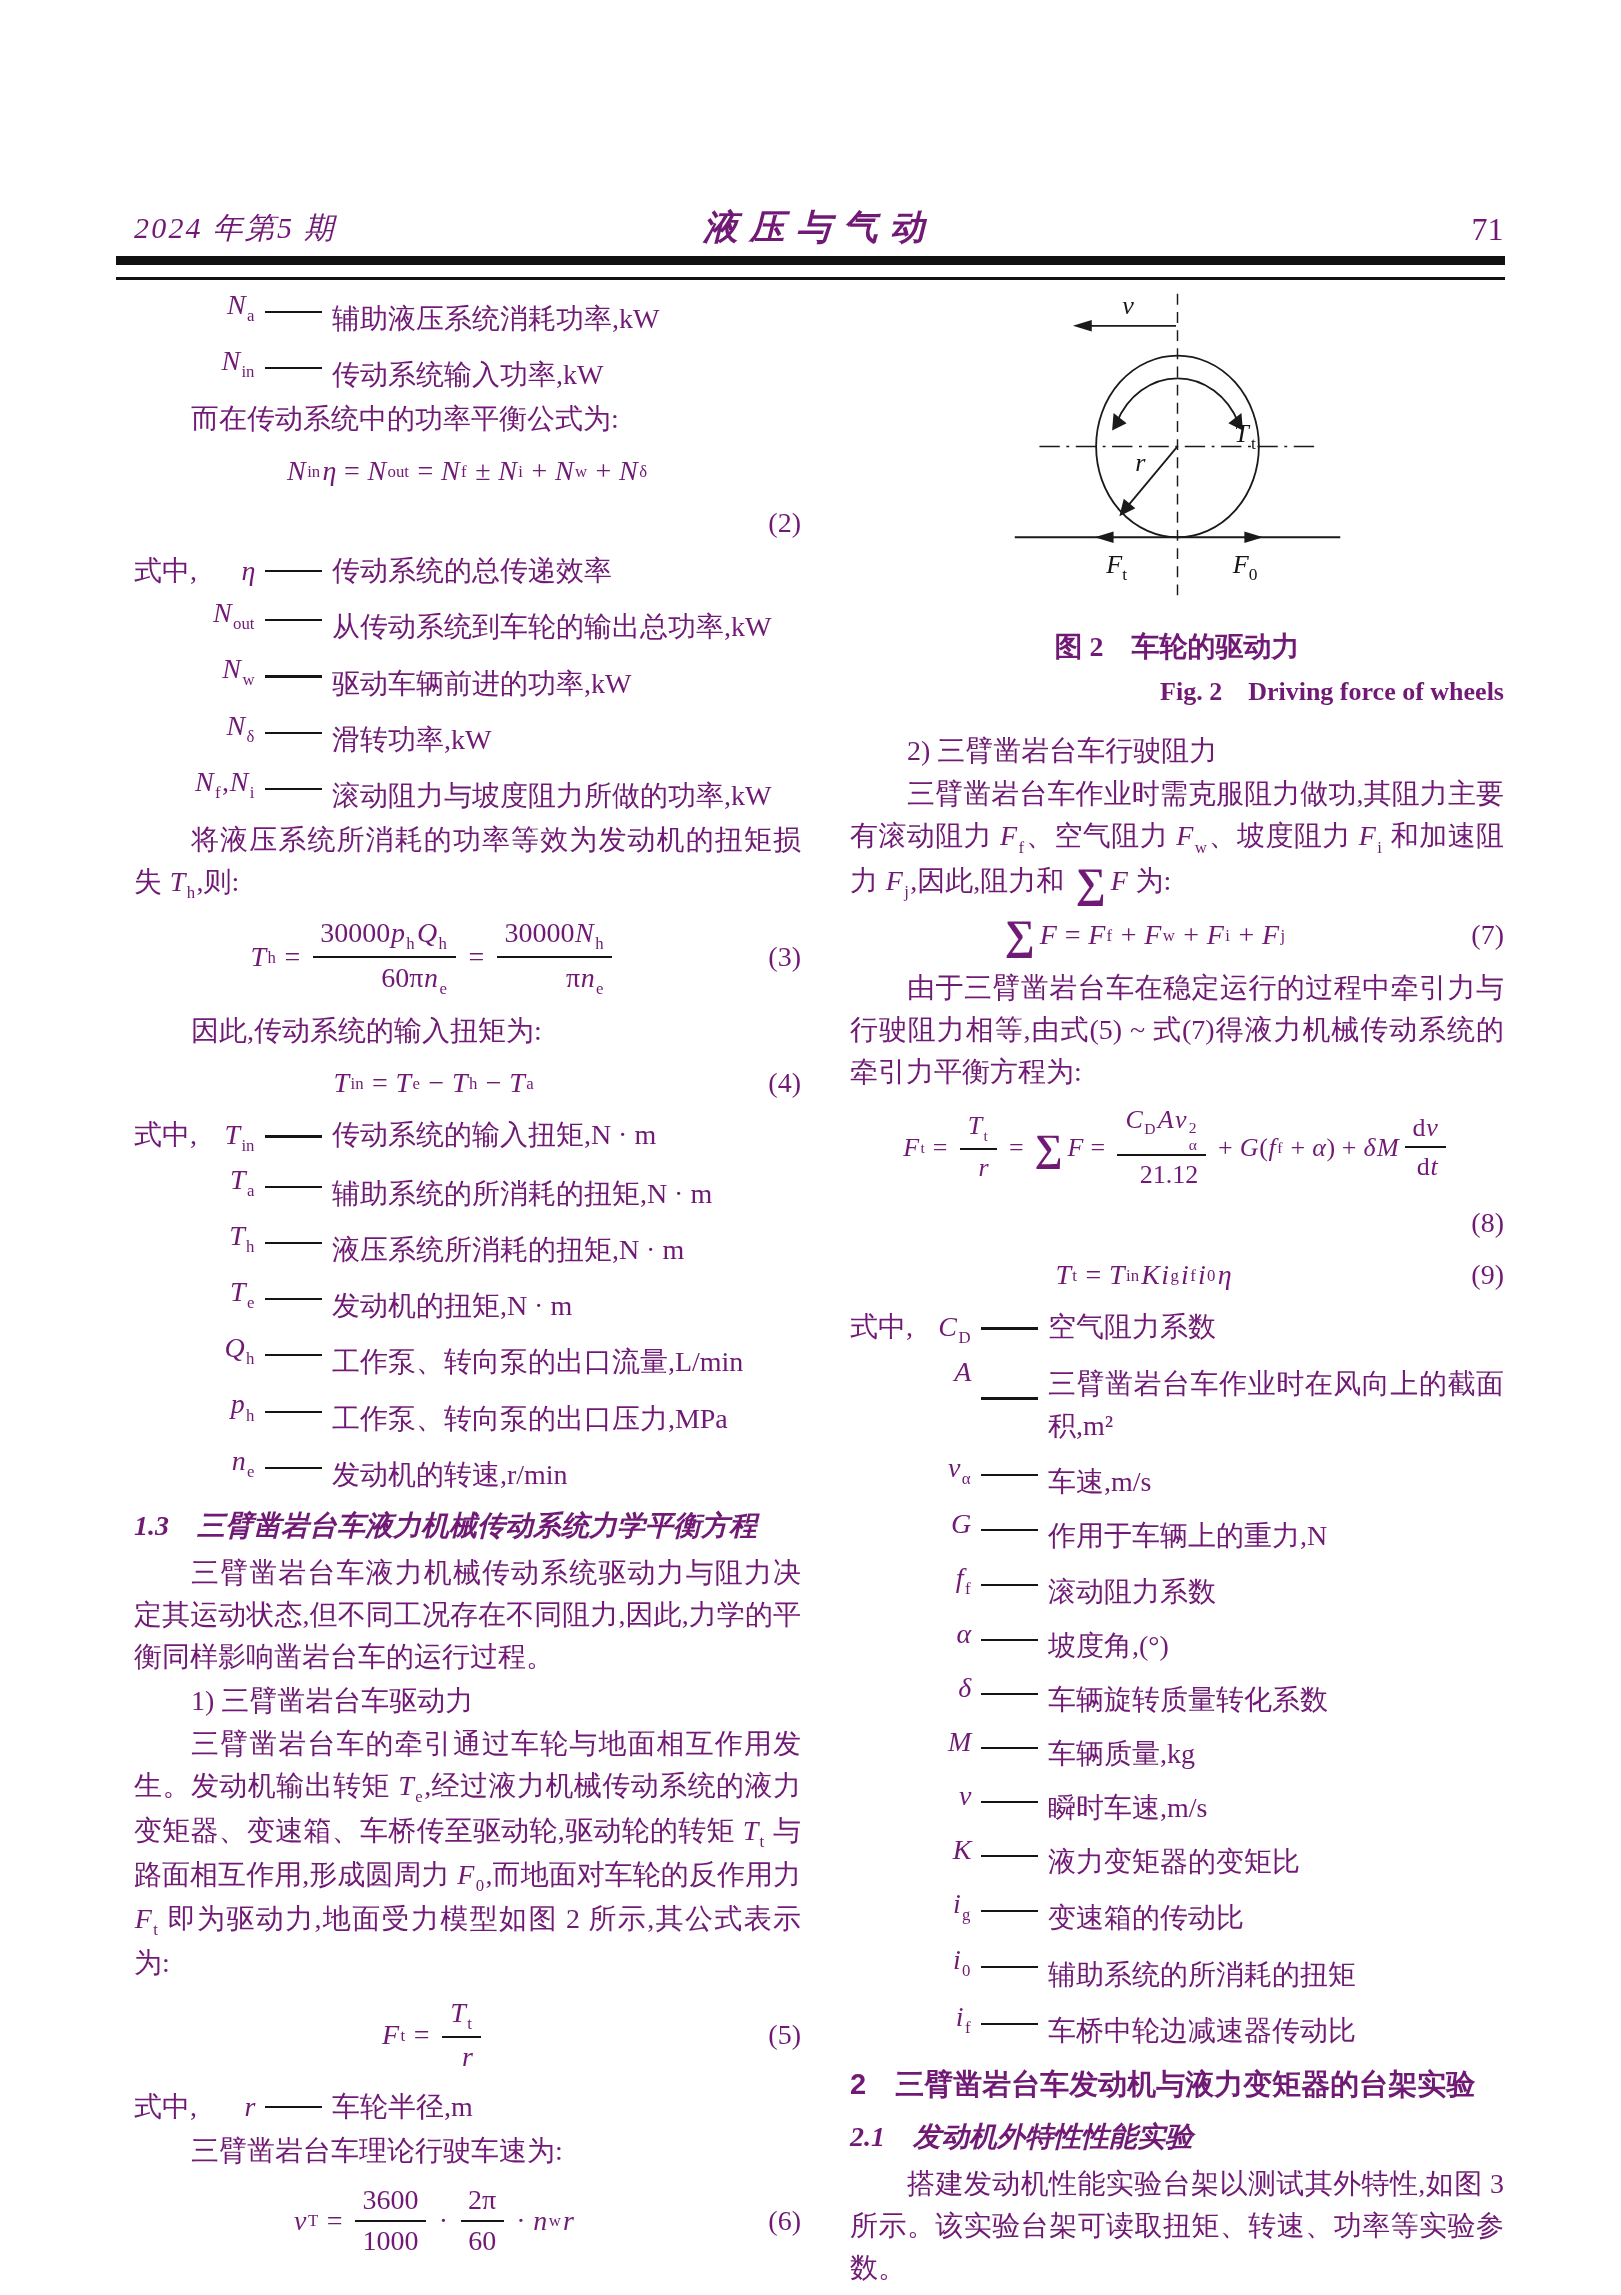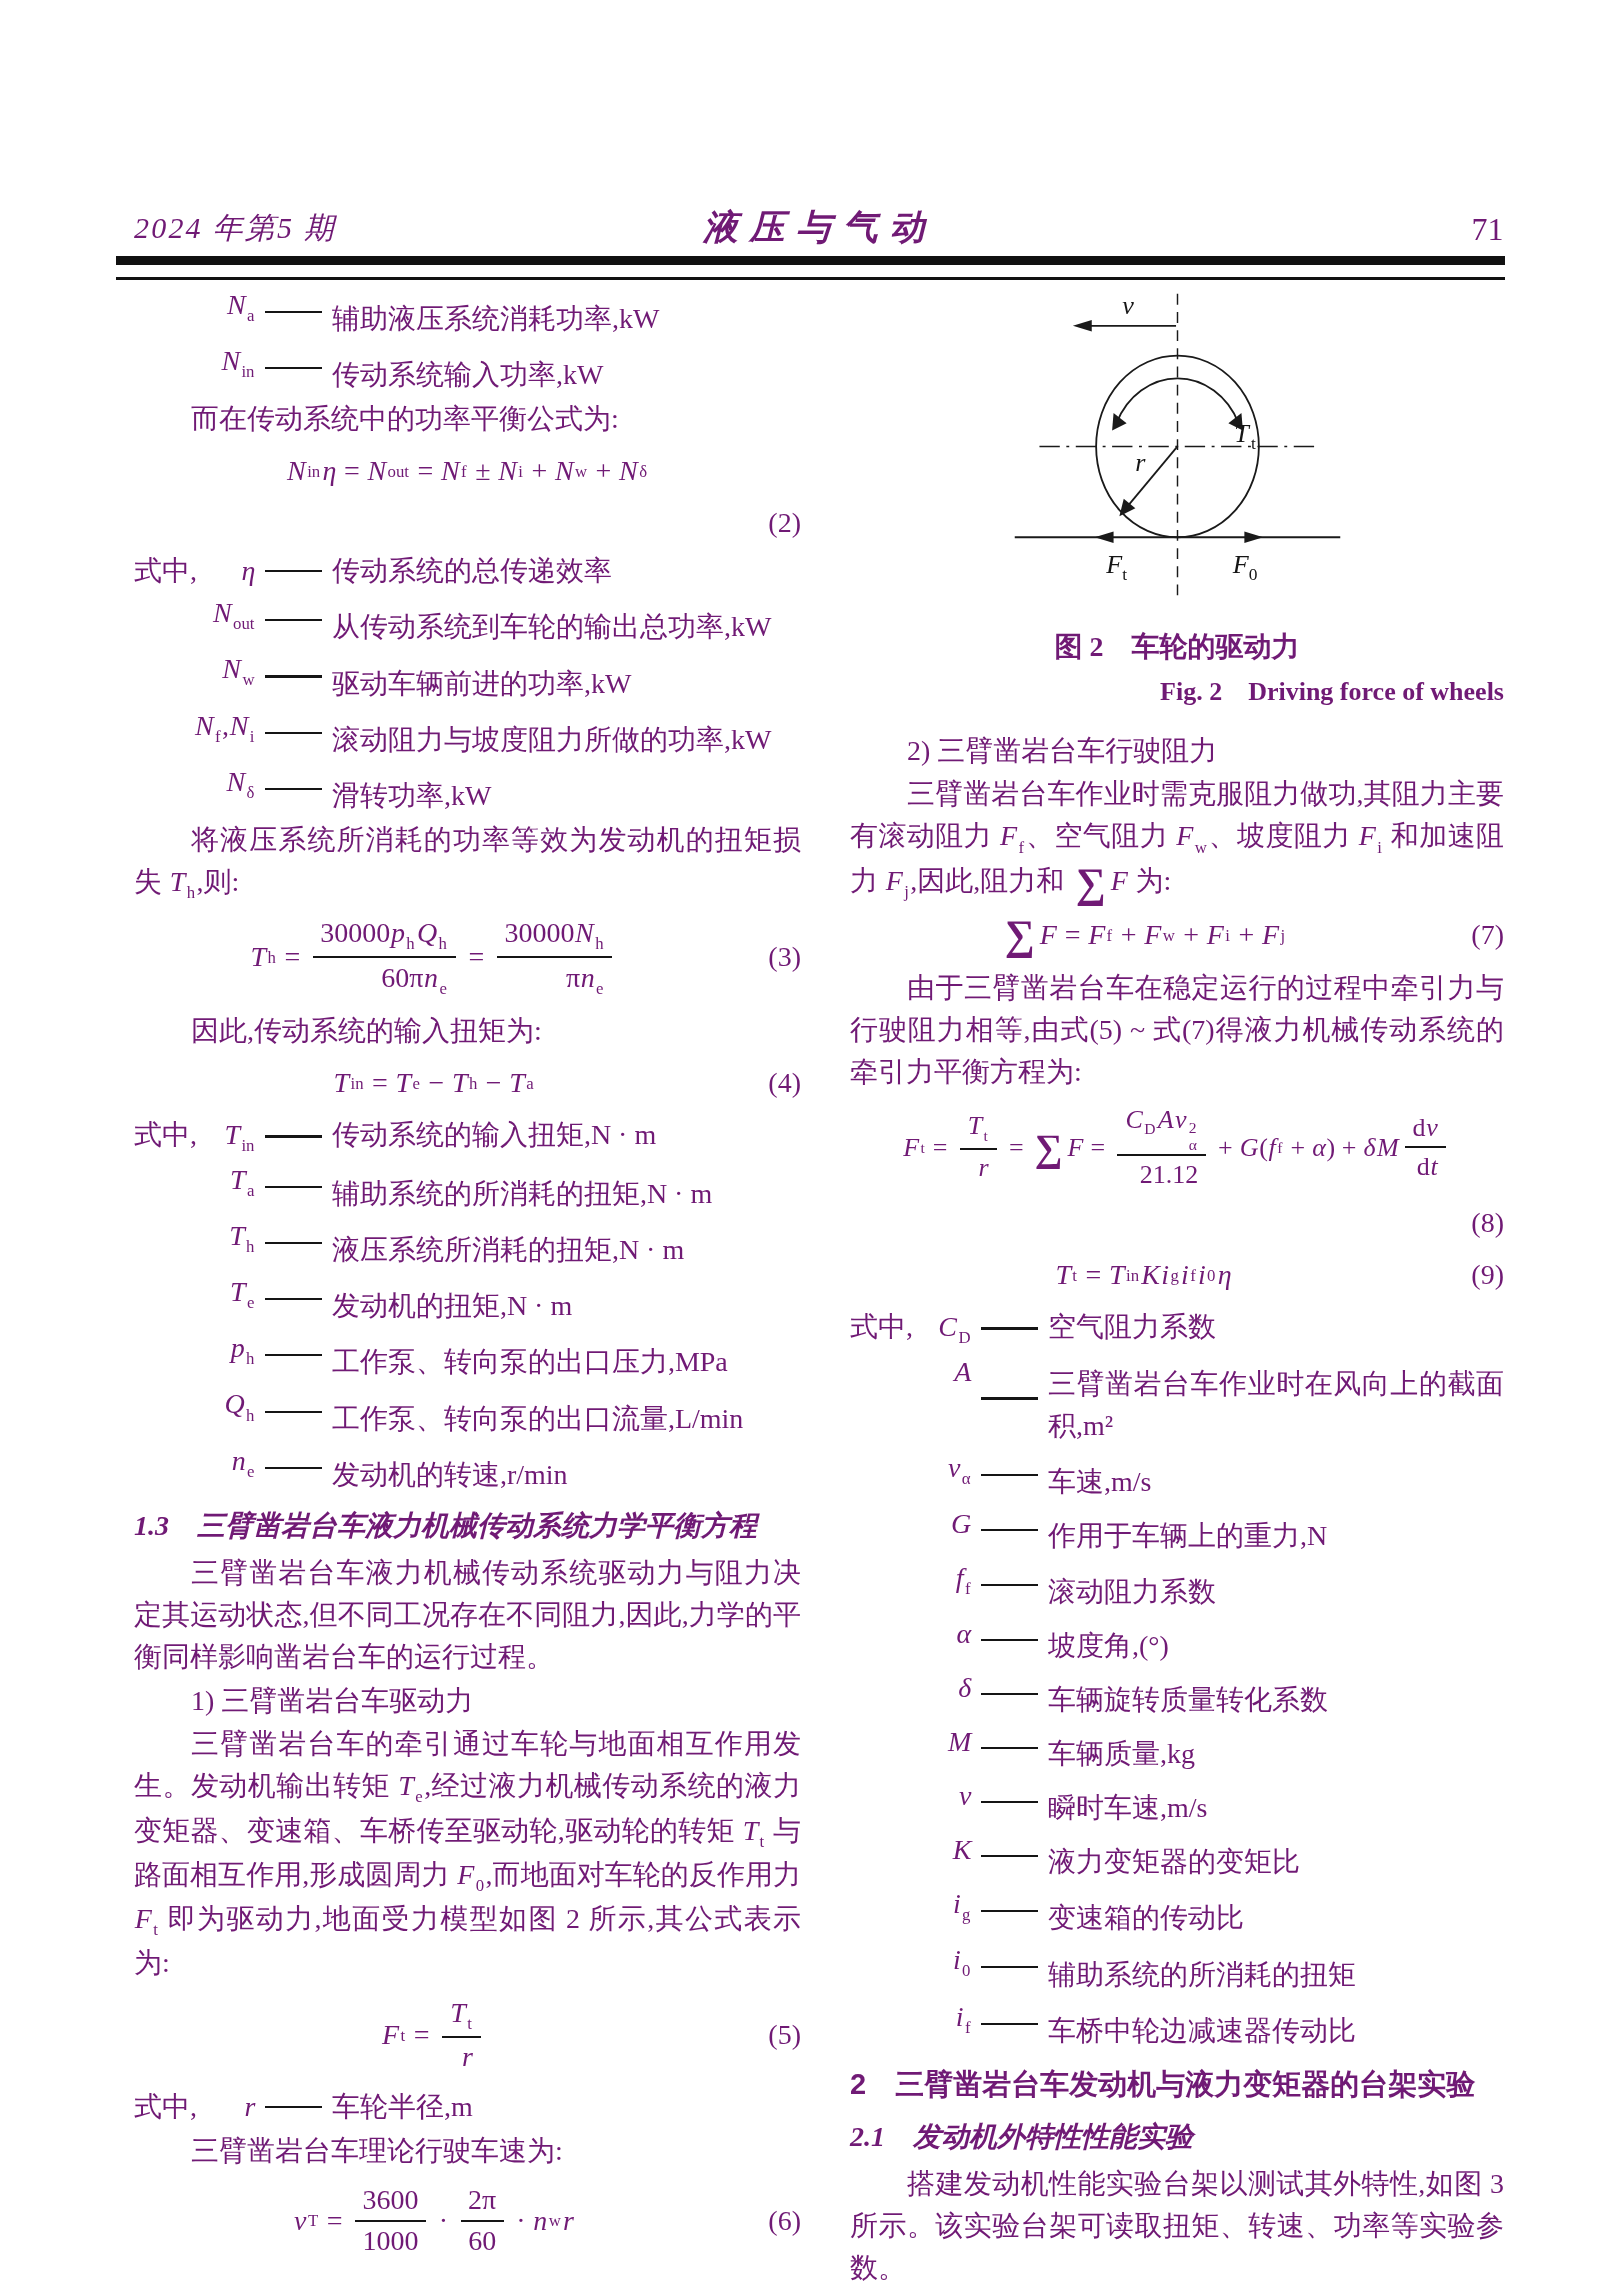--- a/index.html
+++ b/index.html
@@ -146,32 +146,32 @@
           <span class="def-lead">
             <span class="def-pre"></span>
             <span class="def-sym"><span class="tk-v">N</span><span class="tk-s">w</span></span>
           </span>
           <span class="def-dash"></span>
           <span class="def-desc">驱动车辆前进的功率,kW</span>
         </div>
         <div class="def-row">
           <span class="def-lead">
             <span class="def-pre"></span>
+            <span class="def-sym"><span class="tk-v">N</span><span class="tk-s">δ</span></span>
+          </span>
+          <span class="def-dash"></span>
+          <span class="def-desc">滑转功率,kW</span>
+        </div>
+        <div class="def-row">
+          <span class="def-lead">
+            <span class="def-pre"></span>
             <span class="def-sym"><span class="tk-v">N</span><span class="tk-s">f</span><span class="tk-o">,</span><span class="tk-v">N</span><span class="tk-s">i</span></span>
           </span>
           <span class="def-dash"></span>
           <span class="def-desc">滚动阻力与坡度阻力所做的功率,kW</span>
-        </div>
-        <div class="def-row">
-          <span class="def-lead">
-            <span class="def-pre"></span>
-            <span class="def-sym"><span class="tk-v">N</span><span class="tk-s">δ</span></span>
-          </span>
-          <span class="def-dash"></span>
-          <span class="def-desc">滑转功率,kW</span>
         </div>
       </div>
 
     <p class="para"><span class="tk-r">将液压系统所消耗的功率等效为发动机的扭矩损失 </span><span class="tk-v">T</span><span class="tk-s">h</span><span class="tk-r">,则:</span></p>
 
     <div class="eq-row">
       <span class="eq-body">
           <span class="tk-v">T</span>
           <span class="tk-s">h</span>
           <span class="tk-o"> = </span>
@@ -236,32 +236,32 @@
           <span class="def-lead">
             <span class="def-pre"></span>
             <span class="def-sym"><span class="tk-v">T</span><span class="tk-s">e</span></span>
           </span>
           <span class="def-dash"></span>
           <span class="def-desc">发动机的扭矩,N · m</span>
         </div>
         <div class="def-row">
           <span class="def-lead">
             <span class="def-pre"></span>
+            <span class="def-sym"><span class="tk-v">Q</span><span class="tk-s">h</span></span>
+          </span>
+          <span class="def-dash"></span>
+          <span class="def-desc">工作泵、转向泵的出口流量,L/min</span>
+        </div>
+        <div class="def-row">
+          <span class="def-lead">
+            <span class="def-pre"></span>
             <span class="def-sym"><span class="tk-v">p</span><span class="tk-s">h</span></span>
           </span>
           <span class="def-dash"></span>
           <span class="def-desc">工作泵、转向泵的出口压力,MPa</span>
-        </div>
-        <div class="def-row">
-          <span class="def-lead">
-            <span class="def-pre"></span>
-            <span class="def-sym"><span class="tk-v">Q</span><span class="tk-s">h</span></span>
-          </span>
-          <span class="def-dash"></span>
-          <span class="def-desc">工作泵、转向泵的出口流量,L/min</span>
         </div>
         <div class="def-row">
           <span class="def-lead">
             <span class="def-pre"></span>
             <span class="def-sym"><span class="tk-v">n</span><span class="tk-s">e</span></span>
           </span>
           <span class="def-dash"></span>
           <span class="def-desc">发动机的转速,r/min</span>
         </div>
       </div>

